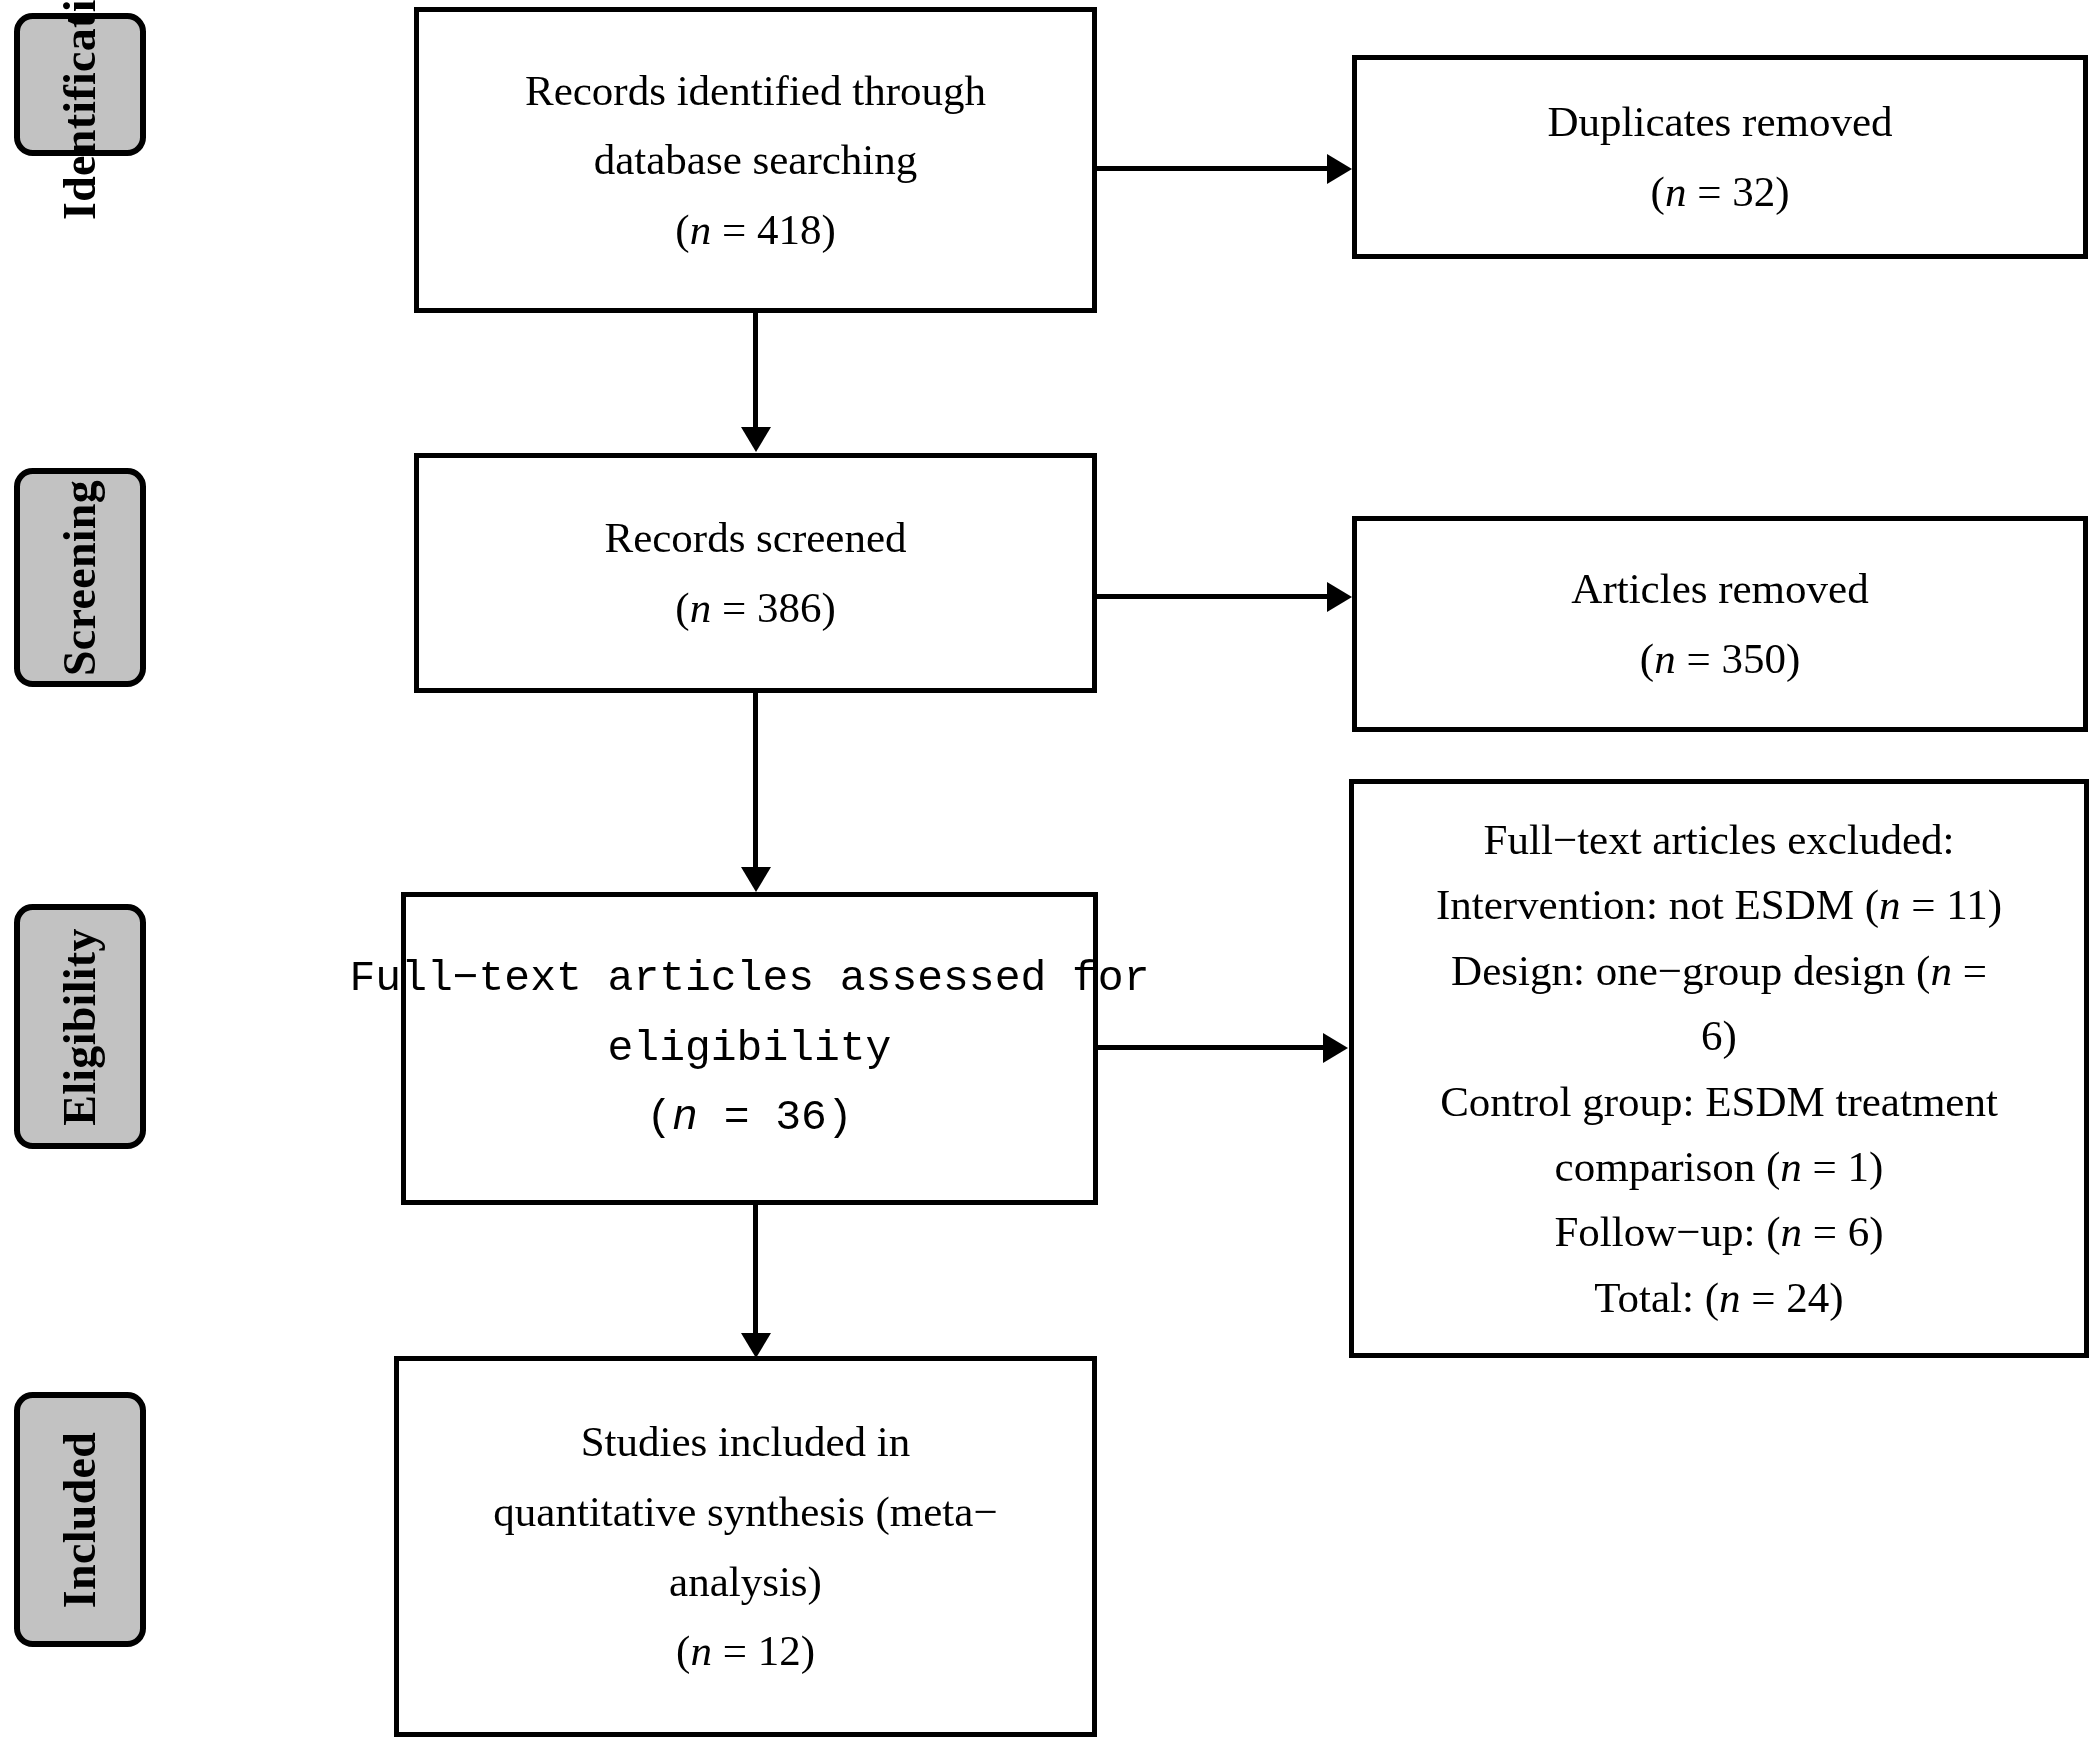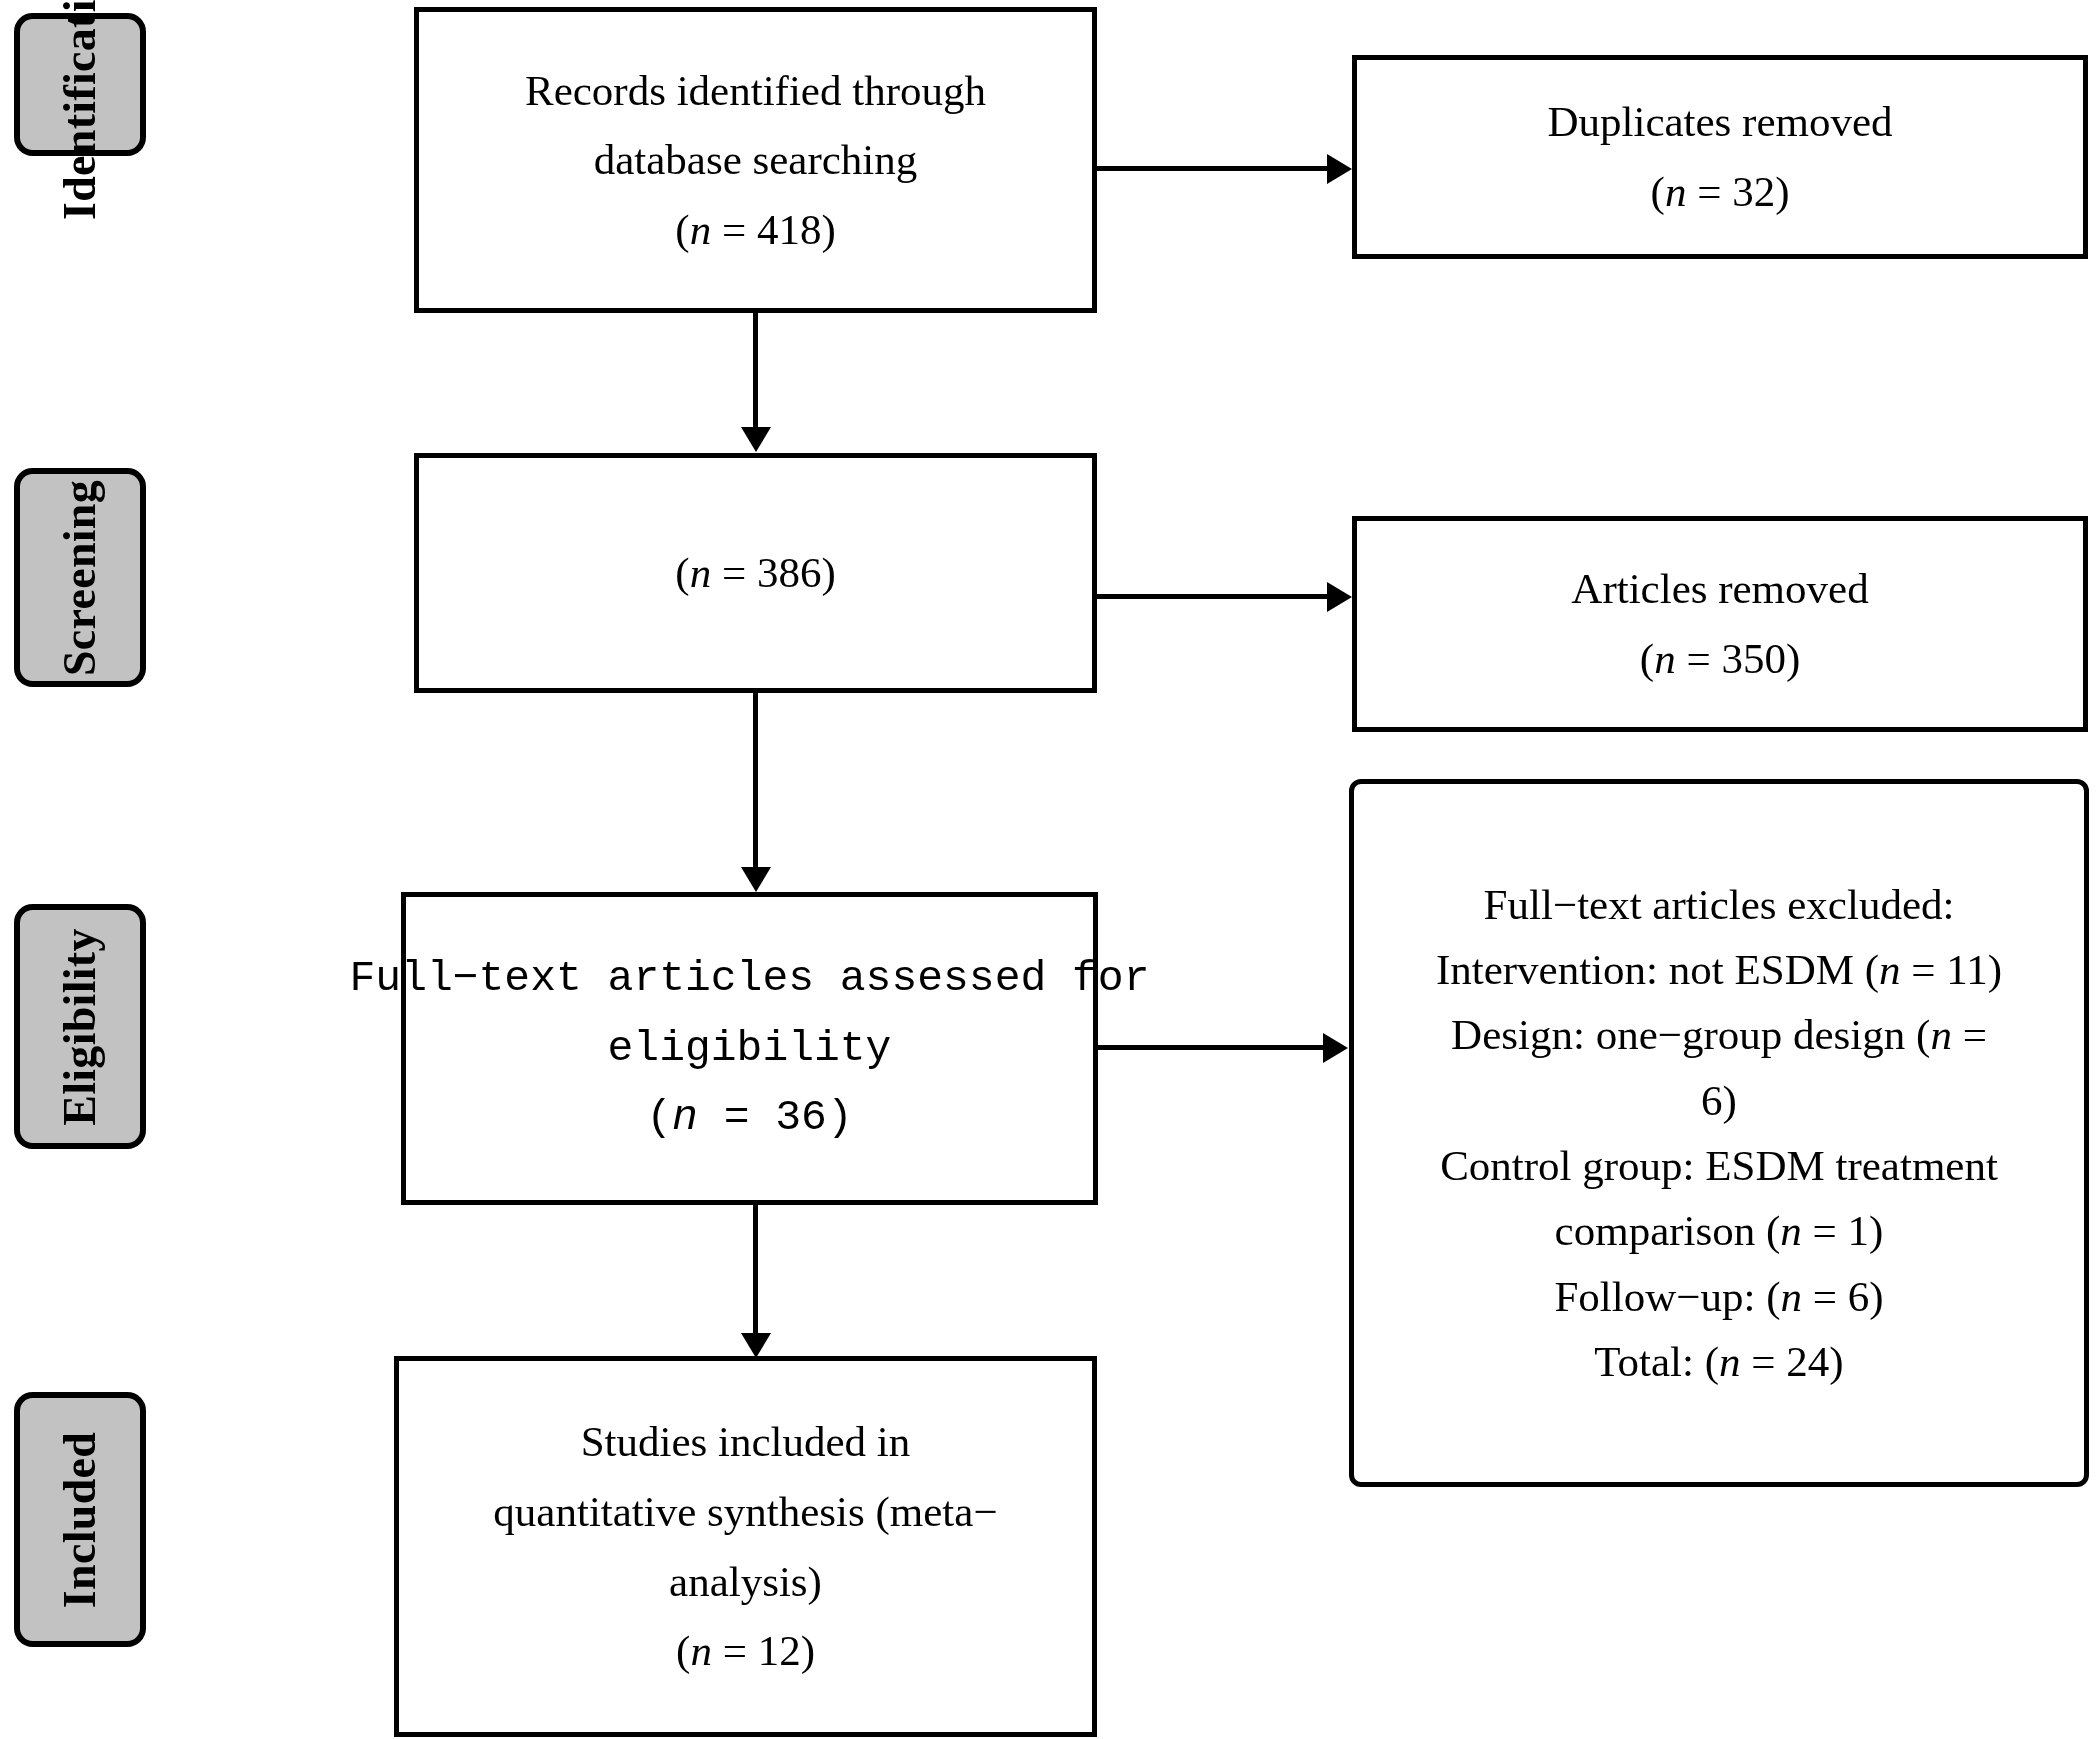--- a/index.html
+++ b/index.html
@@ -109,41 +109,42 @@
     <span class="ln ital-n">(<span class="ital">n</span> = 32)</span>
   </div>
 
   <div class="conn conn-h" style="left:1097px; top:166px; width:230px;"></div>
   <div class="arrow-right" style="left:1327px; top:154px;"></div>
 
   <div class="conn conn-v" style="left:753px; top:313px; height:115px;"></div>
   <div class="arrow-down" style="left:741px; top:427px;"></div>
 
   <div class="flow-box" style="left:414px; top:453px; width:683px; height:240px;">
+    <span class="ln">Records screened</span>
     <span class="ln ital-n">(<span class="ital">n</span> = 386)</span>
   </div>
 
   <div class="flow-box" style="left:1352px; top:516px; width:736px; height:216px;">
     <span class="ln">Articles removed</span>
     <span class="ln ital-n">(<span class="ital">n</span> = 350)</span>
   </div>
 
   <div class="conn conn-h" style="left:1097px; top:594px; width:230px;"></div>
   <div class="arrow-right" style="left:1327px; top:582px;"></div>
 
   <div class="conn conn-v" style="left:753px; top:692px; height:176px;"></div>
   <div class="arrow-down" style="left:741px; top:867px;"></div>
 
   <div class="flow-box" style="left:401px; top:892px; width:697px; height:313px;font-family:Liberation Mono, monospace;">
     <span class="ln">Full−text articles assessed for</span>
     <span class="ln">eligibility</span>
     <span class="ln ital-n">(<span class="ital">n</span> = 36)</span>
   </div>
 
-  <div class="flow-box" style="left:1349px; top:779px; width:740px; height:708px; line-height:1.52;border-radius:12px;">
+  <div class="flow-box" style="left:1349px; top:779px; width:740px; height:579px; line-height:1.52;">
     <span class="ln">Full−text articles excluded:</span>
     <span class="ln ital-n">Intervention: not ESDM (<span class="ital">n</span> = 11)</span>
     <span class="ln ital-n">Design: one−group design (<span class="ital">n</span> =</span>
     <span class="ln">6)</span>
     <span class="ln">Control group: ESDM treatment</span>
     <span class="ln ital-n">comparison (<span class="ital">n</span> = 1)</span>
     <span class="ln ital-n">Follow−up: (<span class="ital">n</span> = 6)</span>
     <span class="ln ital-n">Total: (<span class="ital">n</span> = 24)</span>
   </div>
 

